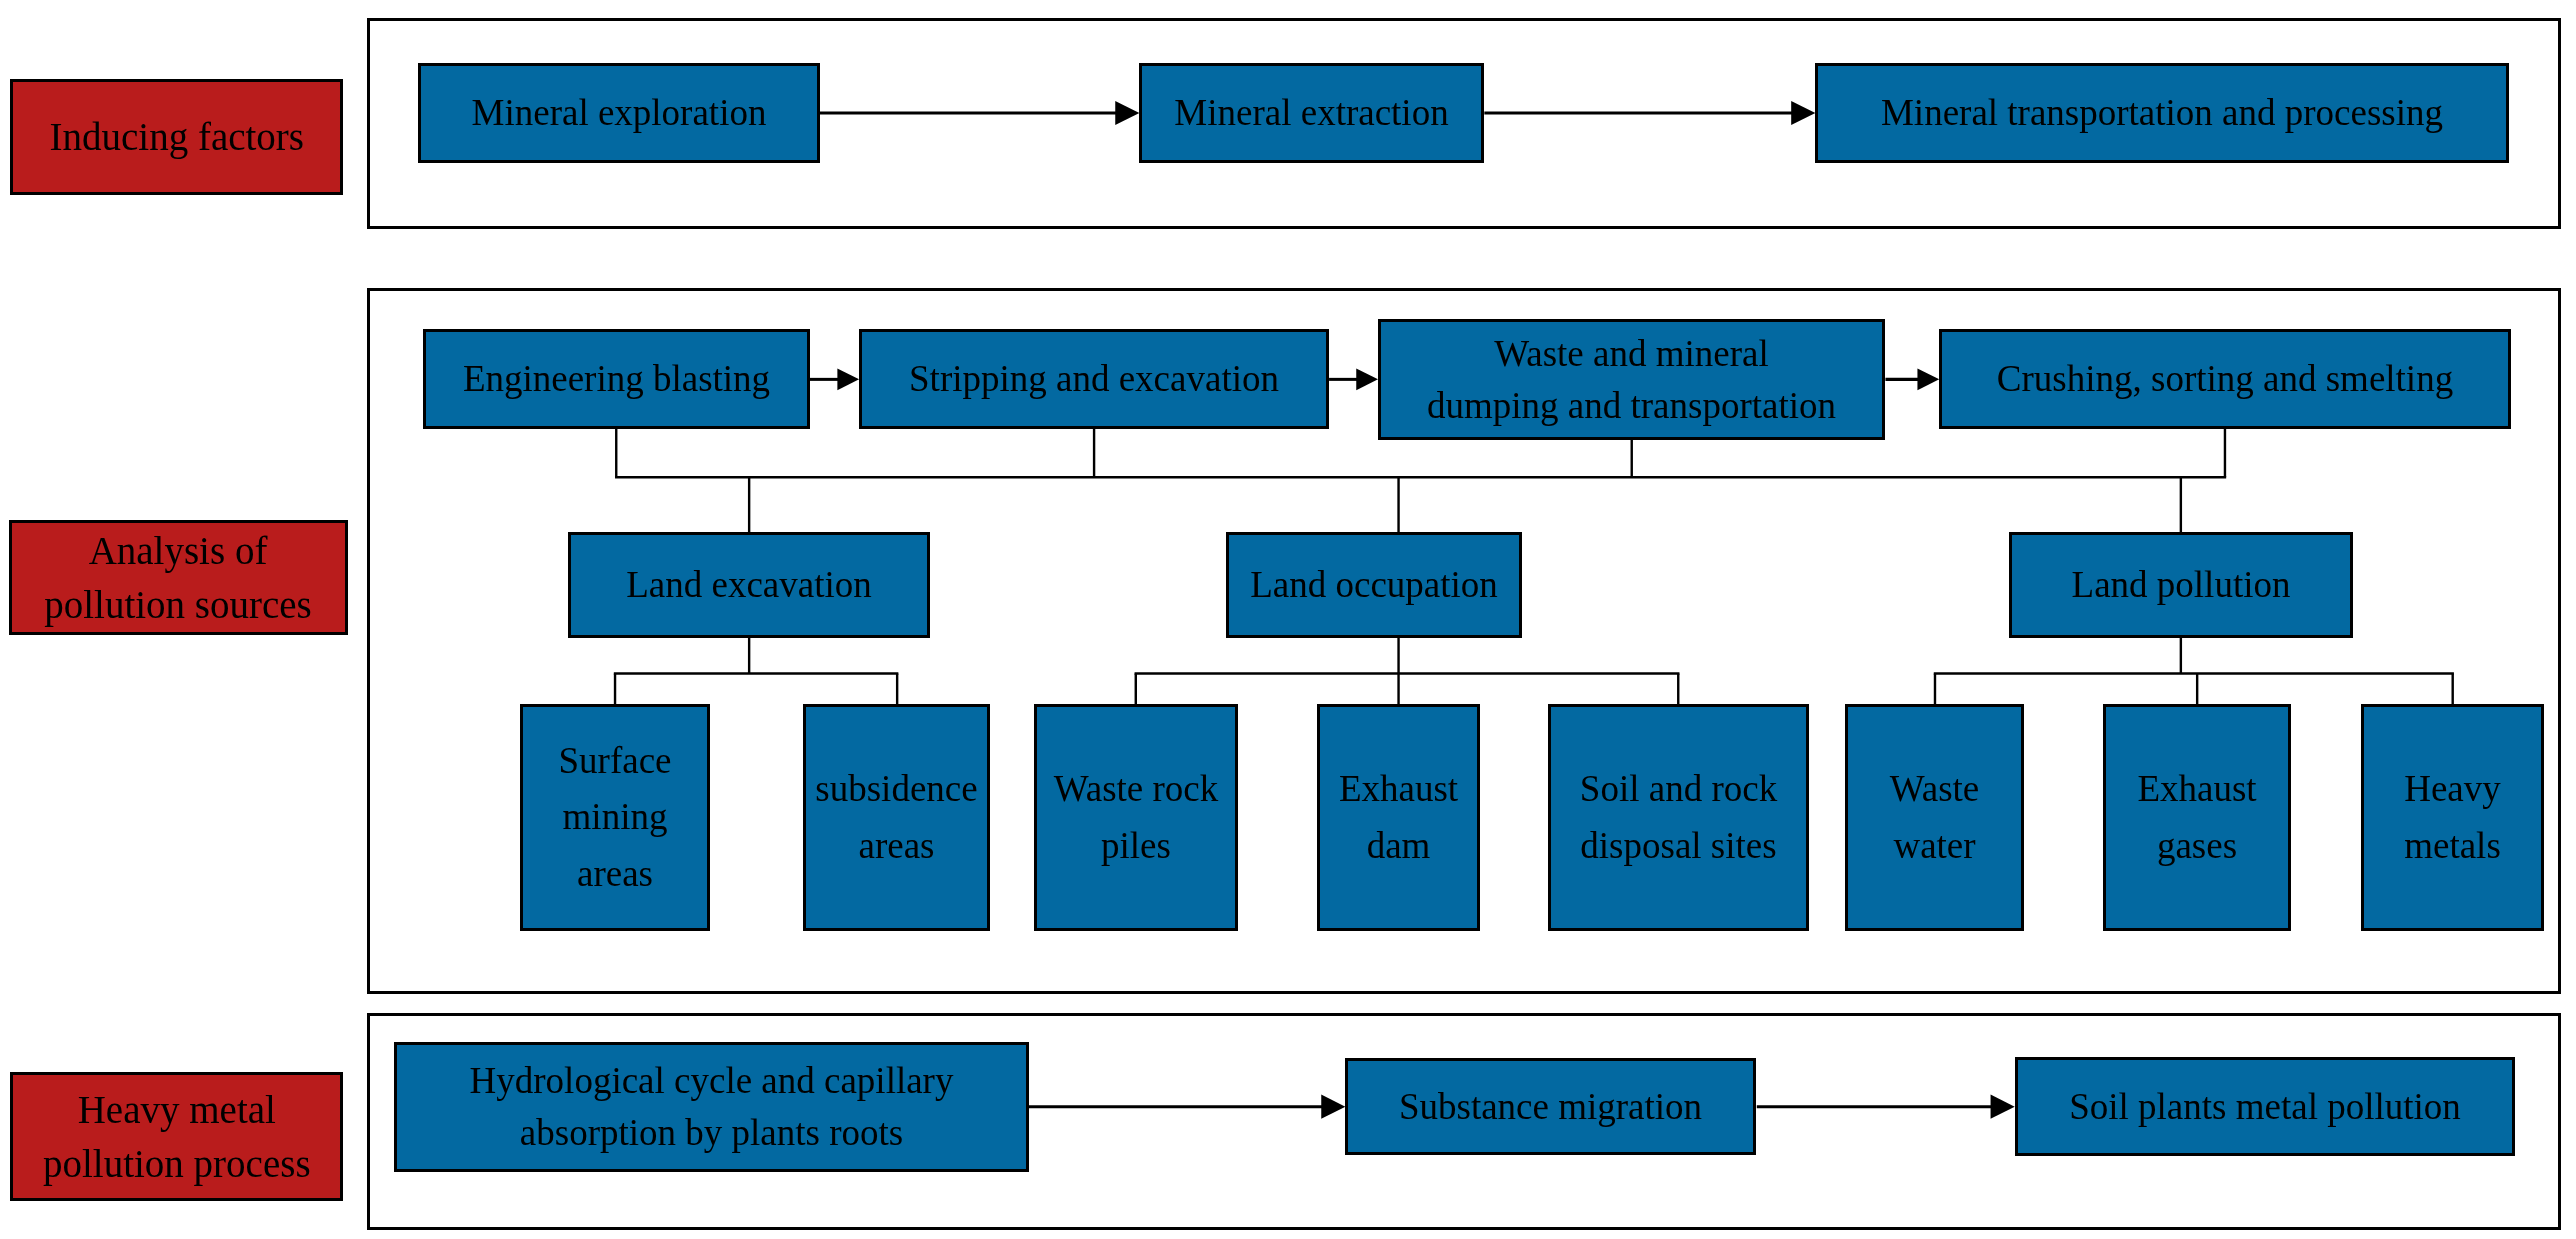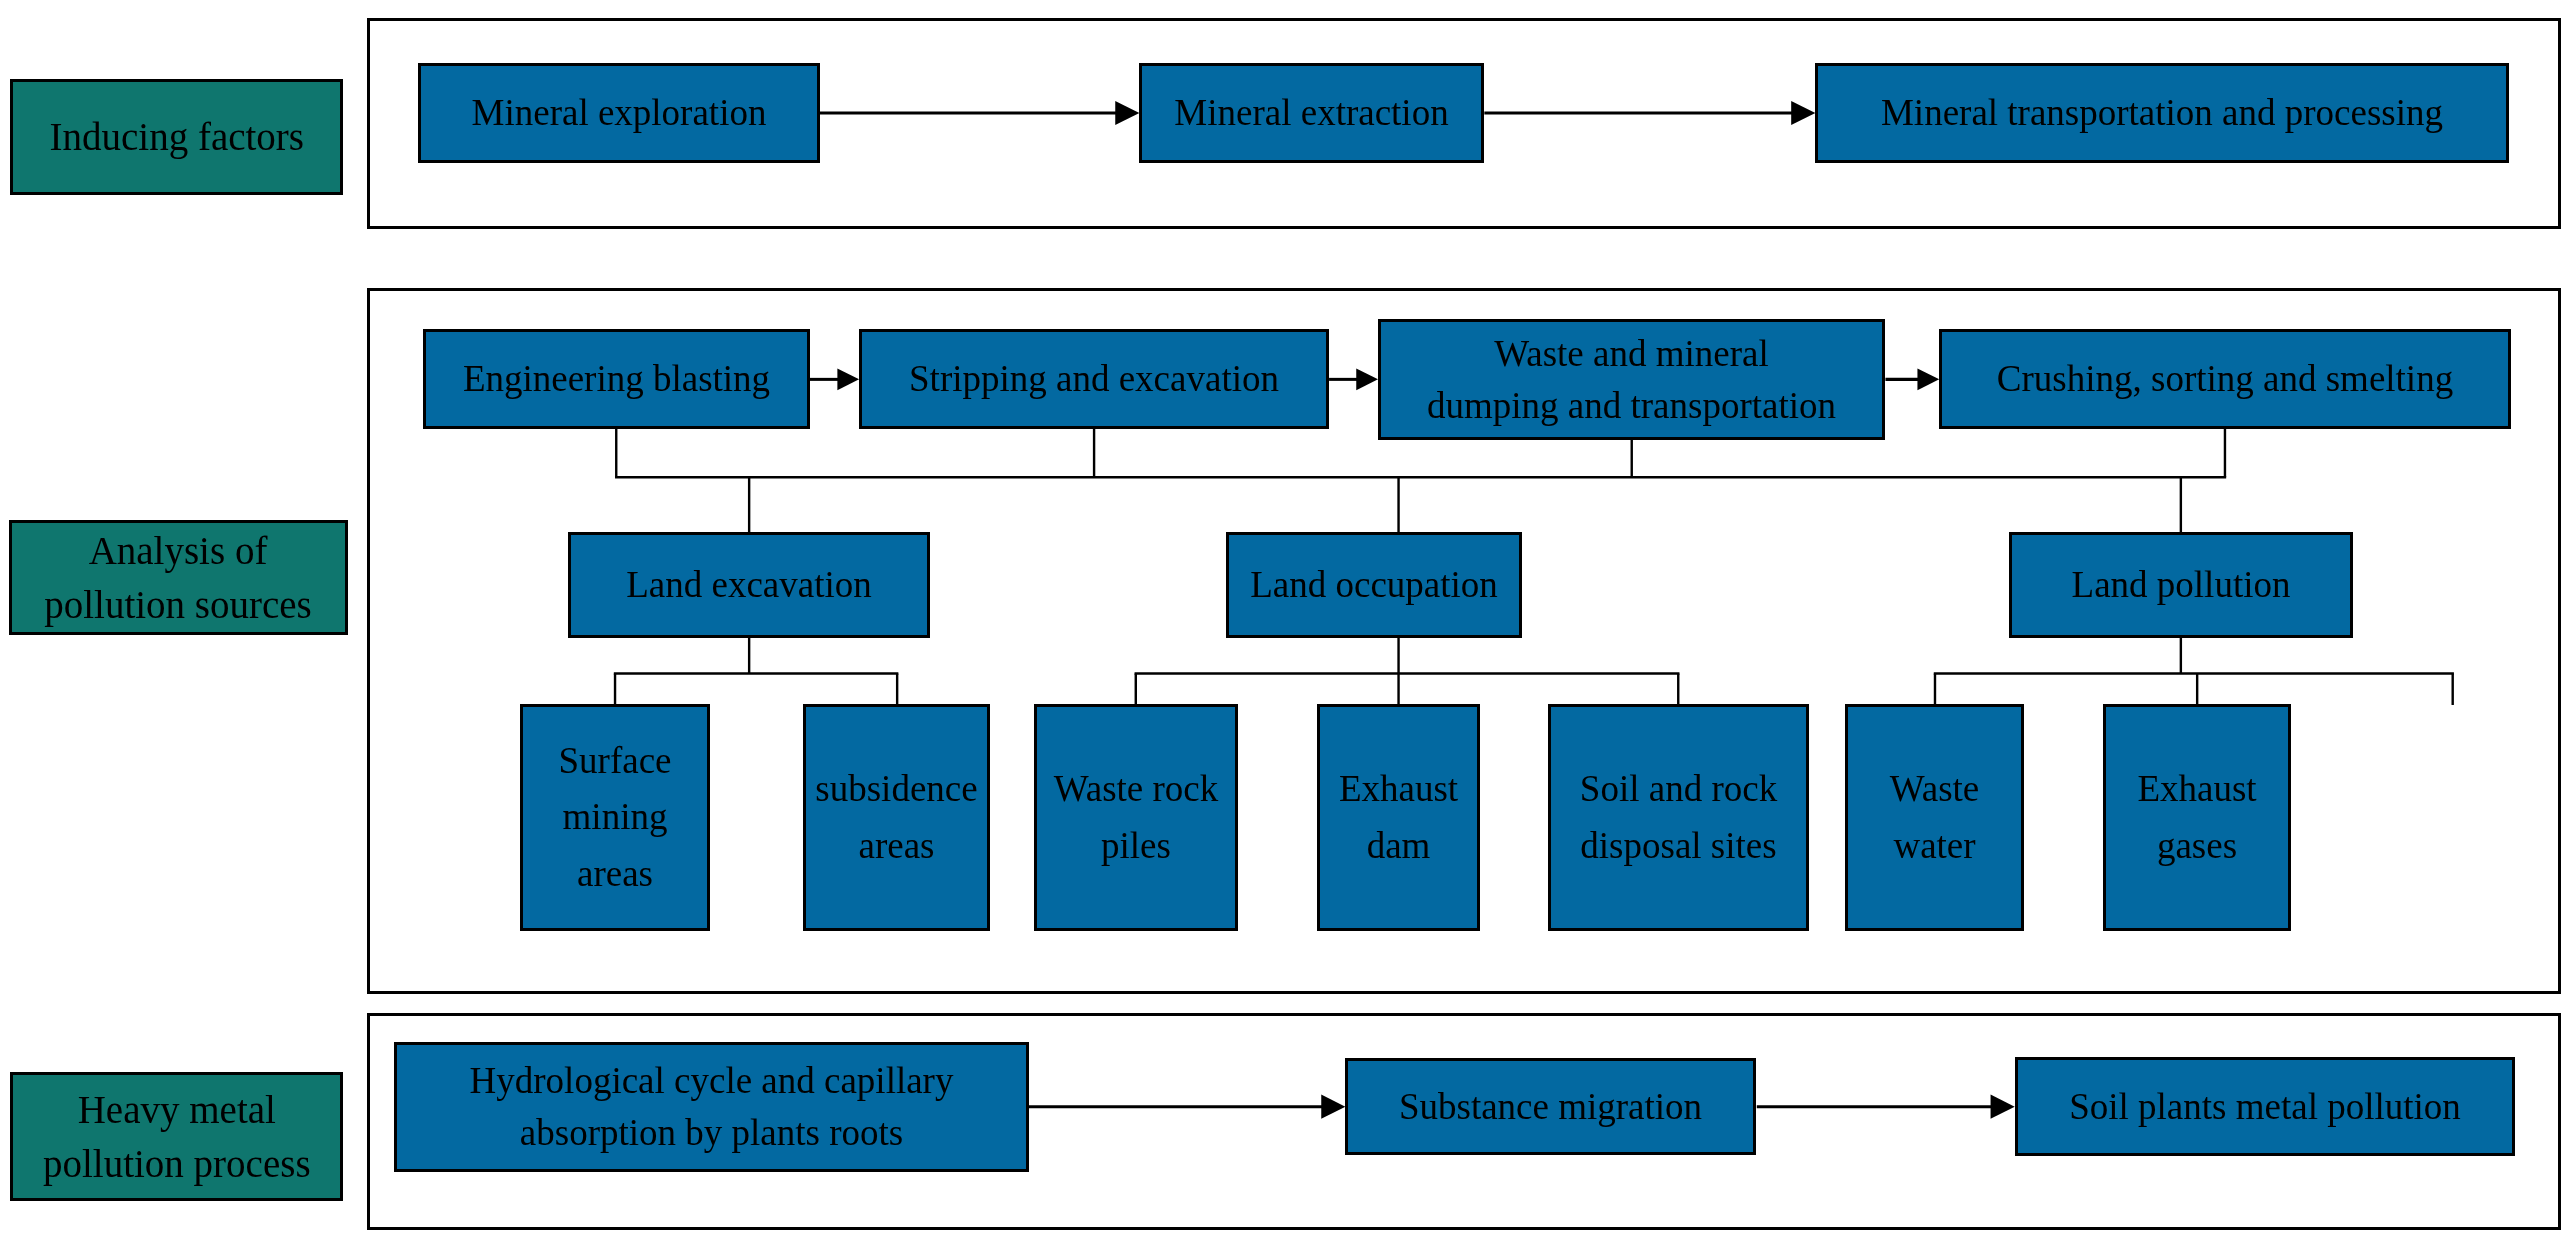--- a/index.html
+++ b/index.html
@@ -1,21 +1,21 @@
 <!DOCTYPE html>
 <html style="font-size:9.7px"><head>
 <meta charset="utf-8">
 <style>
   html,body{margin:0;padding:0;background:#ffffff;}
   body{width:2576px;height:1239px;overflow:hidden;
        font-family:"Liberation Serif","DejaVu Serif",serif;color:#000;}
   #canvas{position:relative;width:2576px;height:1239px;background:#fff;}
   svg.connectors{position:absolute;left:0;top:0;width:2576px;height:1239px;}
   .outer{position:absolute;border:3.6px solid #000;background:transparent;box-sizing:border-box;}
-  .labelbox{position:absolute;border:3px solid #000;background:#0f766e;box-sizing:border-box;
+  .labelbox{position:absolute;border:3px solid #000;background:#b91c1c;box-sizing:border-box;
             display:flex;align-items:center;justify-content:center;text-align:center;
             font-size:39px;line-height:1.38;white-space:pre;}
   .node{position:absolute;border:3px solid #000;background:#0369a1;box-sizing:border-box;
         display:flex;align-items:center;justify-content:center;text-align:center;
         font-size:37px;line-height:1.4;white-space:pre;}
   .leaf{line-height:1.52;}
 </style>
 </head>
 <body>
 
@@ -134,20 +134,22 @@
 
   <div class="node leaf" style="left:1548px;top:704px;width:261px;height:227px;">Soil and rock
 disposal sites</div>
 
   <div class="node leaf" style="left:1845px;top:704px;width:179px;height:227px;">Waste
 water</div>
 
   <div class="node leaf" style="left:2103px;top:704px;width:188px;height:227px;">Exhaust
 gases</div>
 
+  <div class="node leaf" style="left:2361px;top:704px;width:183px;height:227px;">Heavy
+metals</div>
 
   <div class="outer" style="left:367px;top:1013px;width:2194px;height:217px;"></div>
 
   <div class="labelbox" style="left:10.3px;top:1072px;width:333px;height:129px;">Heavy metal
 pollution process</div>
 
   <div class="node" style="left:394px;top:1042px;width:635px;height:130px;">Hydrological cycle and capillary
 absorption by plants roots</div>
 
   <div class="node" style="left:1345px;top:1058px;width:411px;height:97px;">Substance migration</div>

